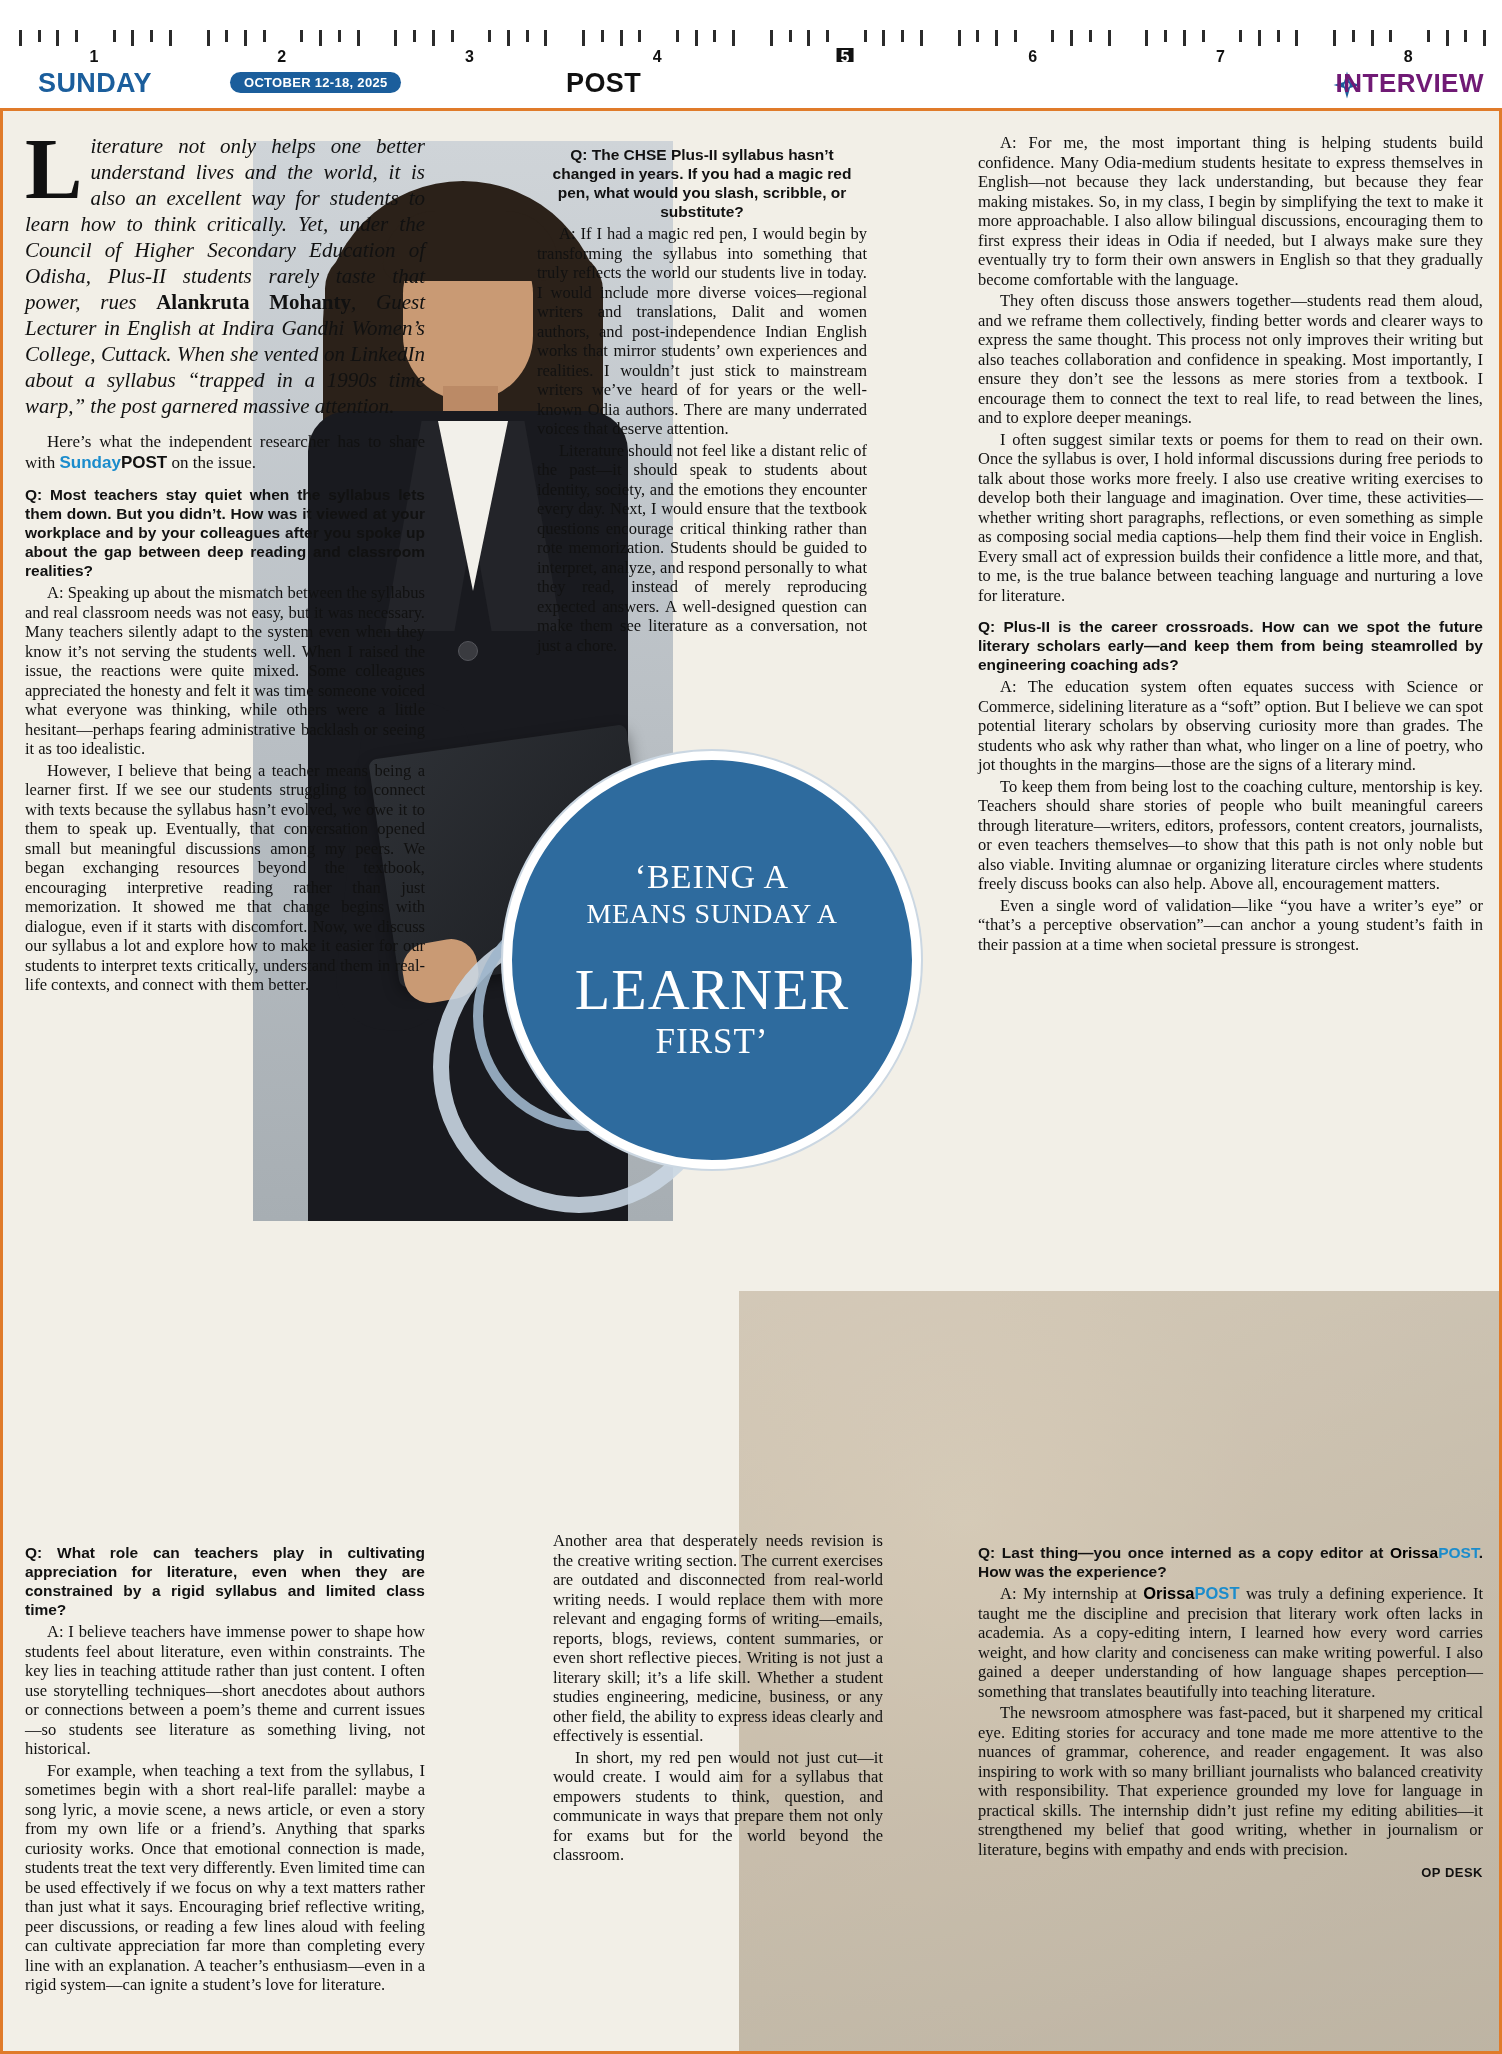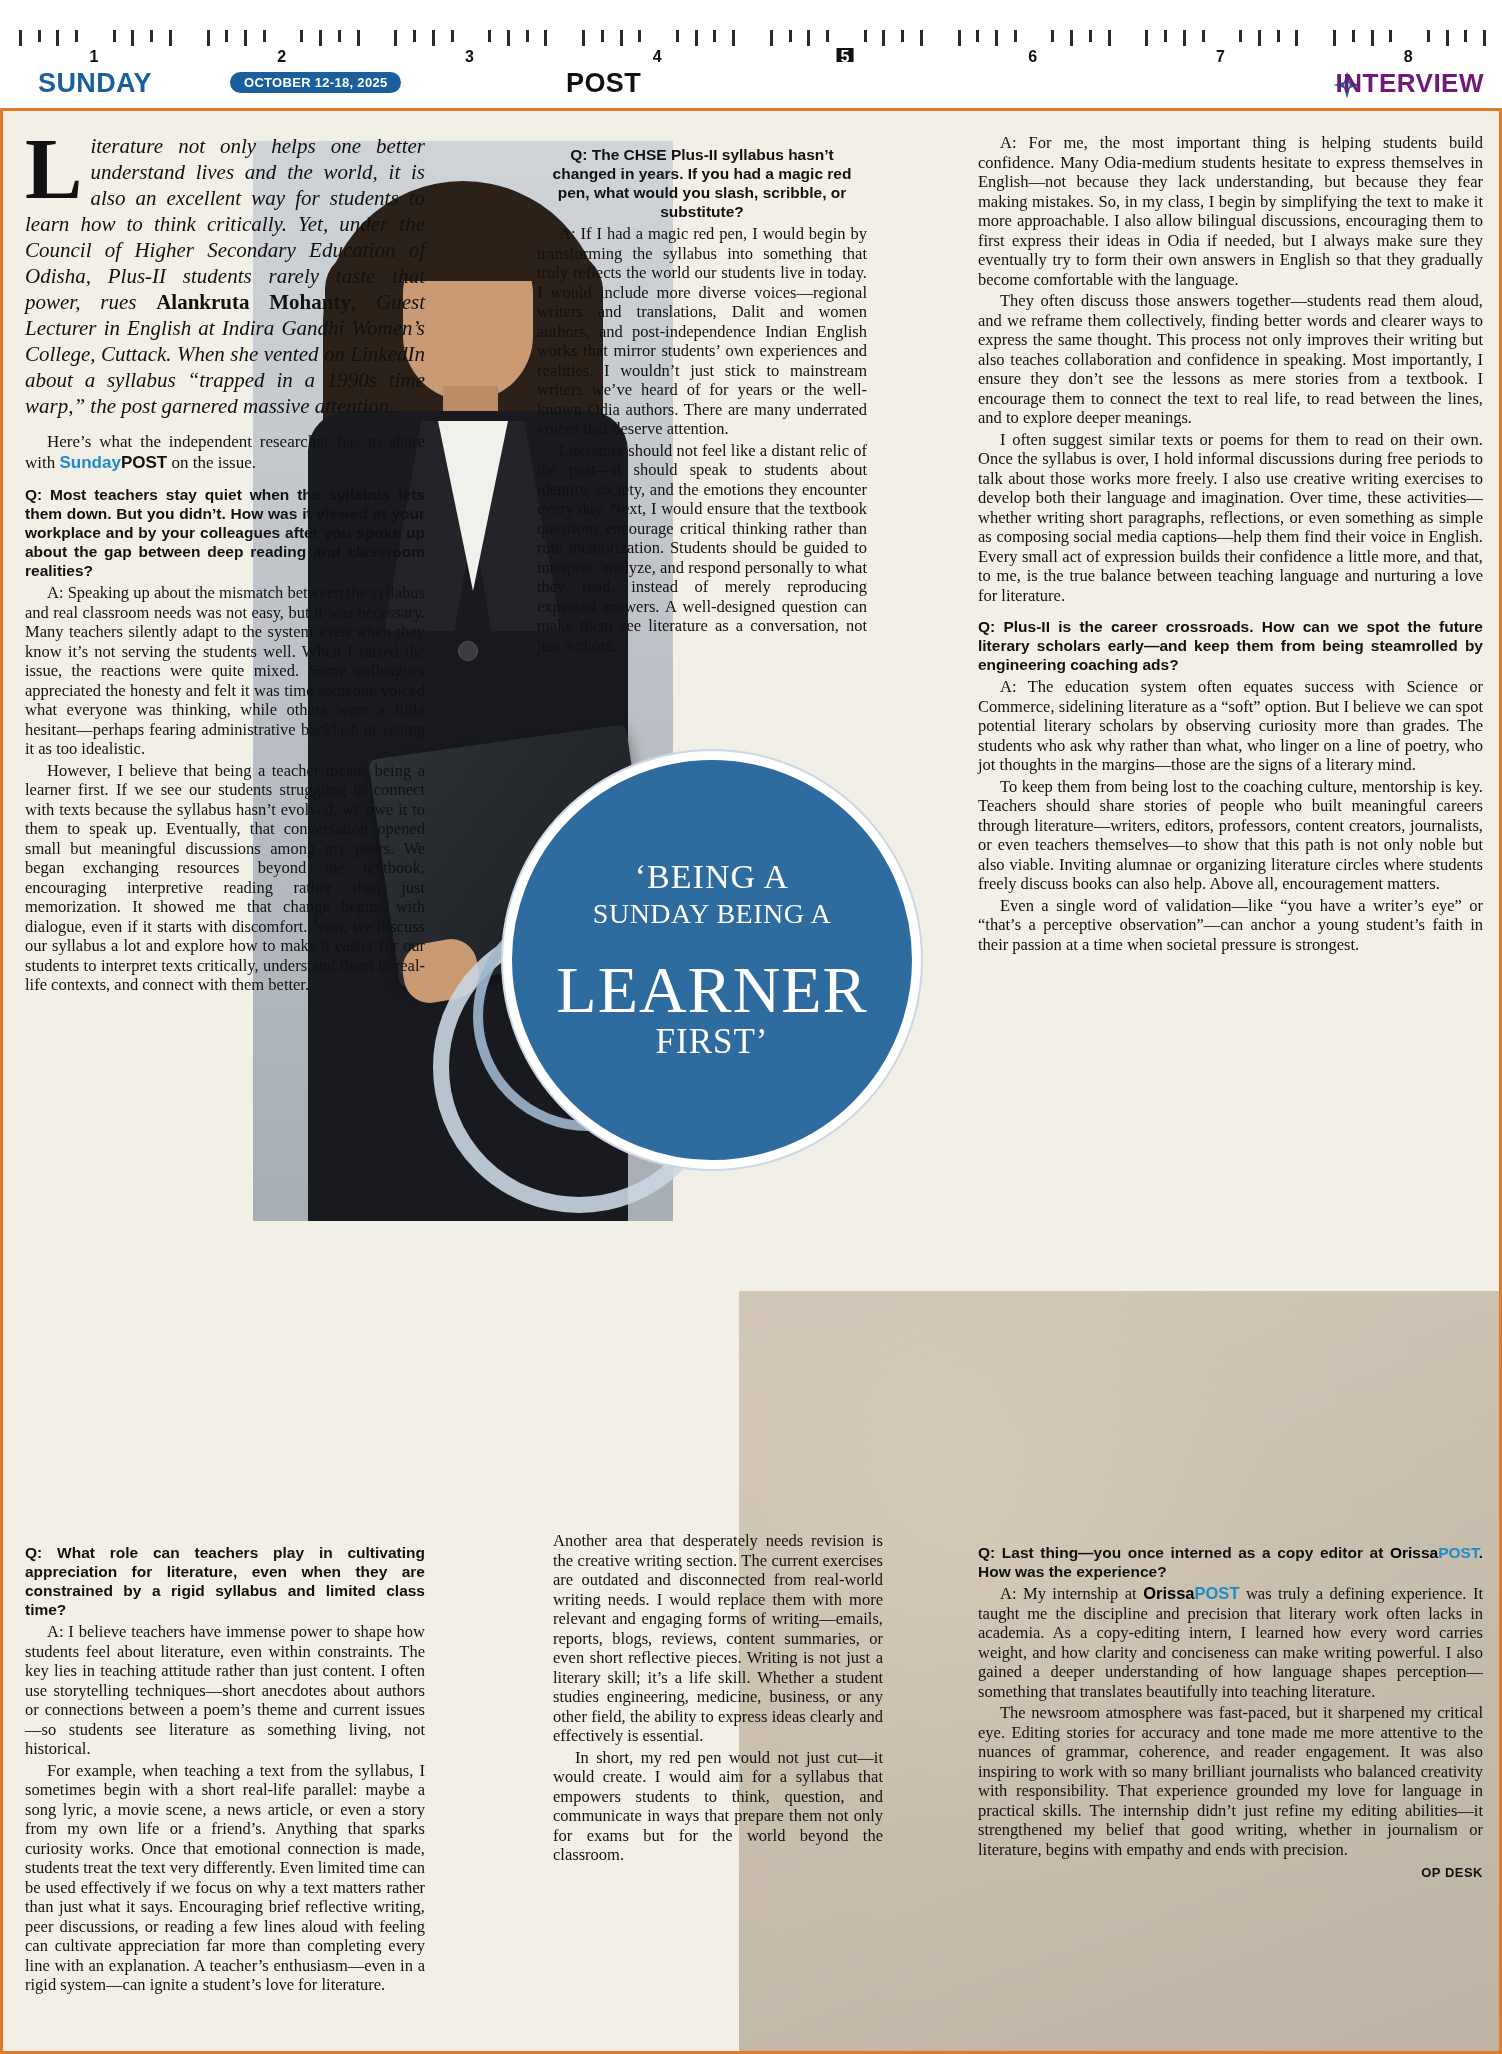--- a/index.html
+++ b/index.html
@@ -176,21 +176,21 @@
     position:absolute;left:30px;top:0;width:400px;height:400px;border-radius:50%;
     background:#2e6b9e;border:9px solid #ffffff;
     box-shadow:0 0 0 2px #cbd7e2;
     display:flex;flex-direction:column;align-items:center;justify-content:center;
     color:#fff;text-align:center;
     font-family:"Liberation Serif",serif;
   }
   .badge .l1{font-size:34px;letter-spacing:1px;}
   .badge .l2{font-size:63px;line-height:60px;letter-spacing:1px;}
   .badge .l3{font-size:28px;letter-spacing:.5px;margin-top:2px;}
-  .badge .l4{font-size:66px;line-height:64px;letter-spacing:1px;margin-top:28px;}
+  .badge .l4{font-size:58px;line-height:64px;letter-spacing:1px;margin-top:28px;}
   .badge .l5{font-size:35px;letter-spacing:1px;}
   
   .bottom{position:absolute;left:0;top:1420px;width:100%;}
   .b1{position:absolute;left:22px;width:400px;}
   .b2{position:absolute;left:550px;width:330px;}
   .b3{position:absolute;left:975px;width:505px;}
   .opdesk{
     font-family:"Liberation Sans",sans-serif;font-size:13px;font-weight:bold;
     text-align:right;margin-top:6px;letter-spacing:.5px;
   }
@@ -308,21 +308,21 @@
     <div class="arm"></div>
     <div class="folder"></div>
     <div class="hand"></div>
   </div>
 
   <div class="badge-wrap">
     <div class="badge-ring"></div>
     <div class="badge-ring2"></div>
     <div class="badge">
       <div class="l1">‘BEING A</div>
-      <div class="l3">SUNDAY BEING A</div>
+      <div class="l3">MEANS SUNDAY A</div>
       <div class="l4">LEARNER</div>
       <div class="l5">FIRST’</div>
     </div>
   </div>
 
   <div class="cols">
 
     <div class="col c1">
       <p class="intro">
         <span class="dropcap">L</span><span>iterature not only helps one better understand lives and the world, it is also an excellent way for students to learn how to think critically. Yet, under the Council of Higher Secondary Education of Odisha, Plus-II students rarely taste that power, rues </span><b>Alankruta Mohanty</b><span>, Guest Lecturer in English at Indira Gandhi Women’s College, Cuttack. When she vented on LinkedIn about a syllabus “trapped in a 1990s time warp,” the post garnered massive attention.</span>

